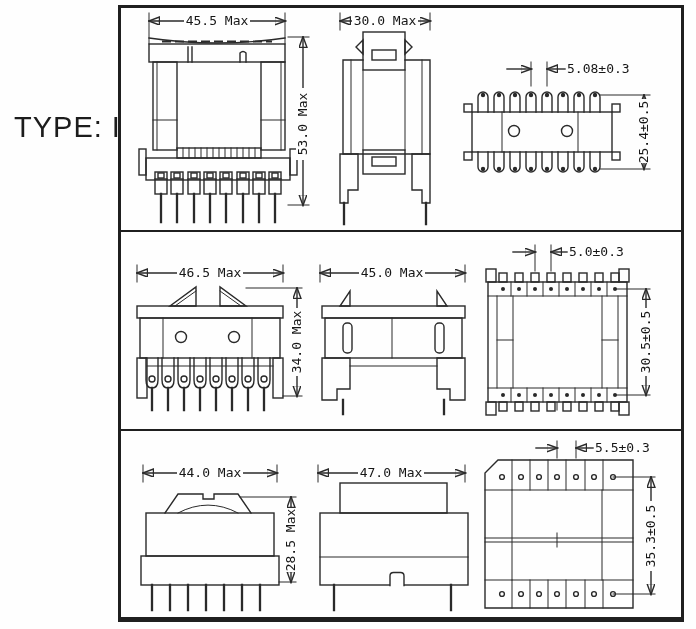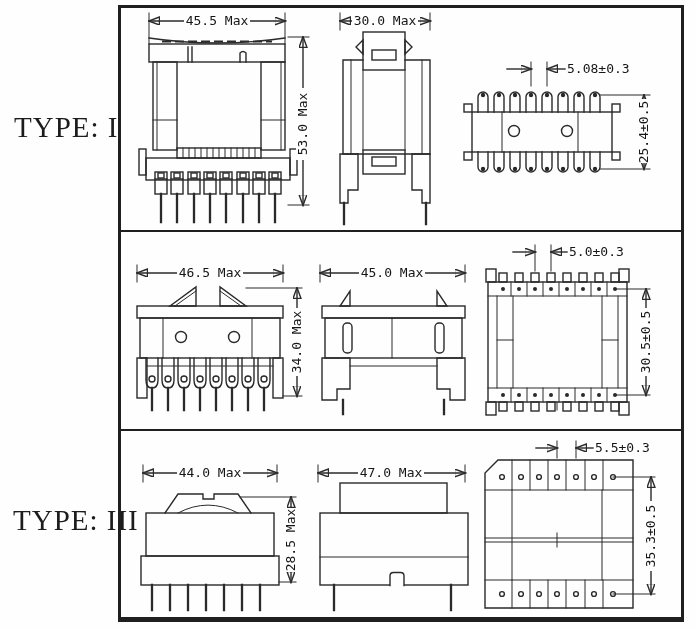--- a/index.html
+++ b/index.html
@@ -1,38 +1,37 @@
 <!DOCTYPE html>
 <html><head>
 <meta charset="utf-8">
 <style>
   html,body{margin:0;padding:0;background:#fff;}
   #canvas{position:relative;width:696px;height:629px;background:#fefefe;overflow:hidden;
           font-family:"Liberation Sans",sans-serif;}
-  .type-label{position:absolute;font-family:Liberation Serif, serif;font-size:29px;
+  .type-label{position:absolute;font-family:Liberation Sans, sans-serif;font-size:29px;
               color:#1c1c1c;letter-spacing:1px;white-space:nowrap;}
   .frame{position:absolute;left:118px;top:5px;width:566px;height:617px;box-sizing:border-box;
          border:3px solid #1f1f1f;border-bottom-width:5px;}
   .divider{position:absolute;left:121px;width:560px;height:2px;background:#1f1f1f;}
   svg.draw{position:absolute;left:0;top:0;}
   svg.draw *{stroke:#2a2a2a;stroke-width:1.4;fill:none;stroke-linecap:square;}
   svg.draw .thin{stroke-width:1;}
   svg.draw .pin{stroke-width:2.3;}
   svg.draw .dot{fill:#2a2a2a;stroke:none;}
   svg.draw .mask{fill:#fefefe;stroke:none;}
   svg.draw text{fill:#161616;stroke:none;font-family:"DejaVu Sans Mono",monospace;font-size:13px;}
   svg.draw .dash{stroke-dasharray:7 6;stroke-width:2;}
 </style>
 </head>
 <body>
 
 <div id="canvas">
 
   <div class="type-label" style="left:14px;top:111px">TYPE: I</div>
-  <div class="type-label" style="left:13px;top:504px">TYPE: III</div>
 
   <div class="frame"></div>
   <div class="divider" style="top:230px"></div>
   <div class="divider" style="top:429px"></div>
 
   <svg class="draw" width="696" height="629" viewBox="0 0 696 629">
     <defs>
       <marker id="ah" markerUnits="userSpaceOnUse" markerWidth="12" markerHeight="9" refX="10.5" refY="4" orient="auto-start-reverse">
         <path d="M0,0 L11,4 L0,8 Z" fill="#2a2a2a" stroke="none"></path>
       </marker>

